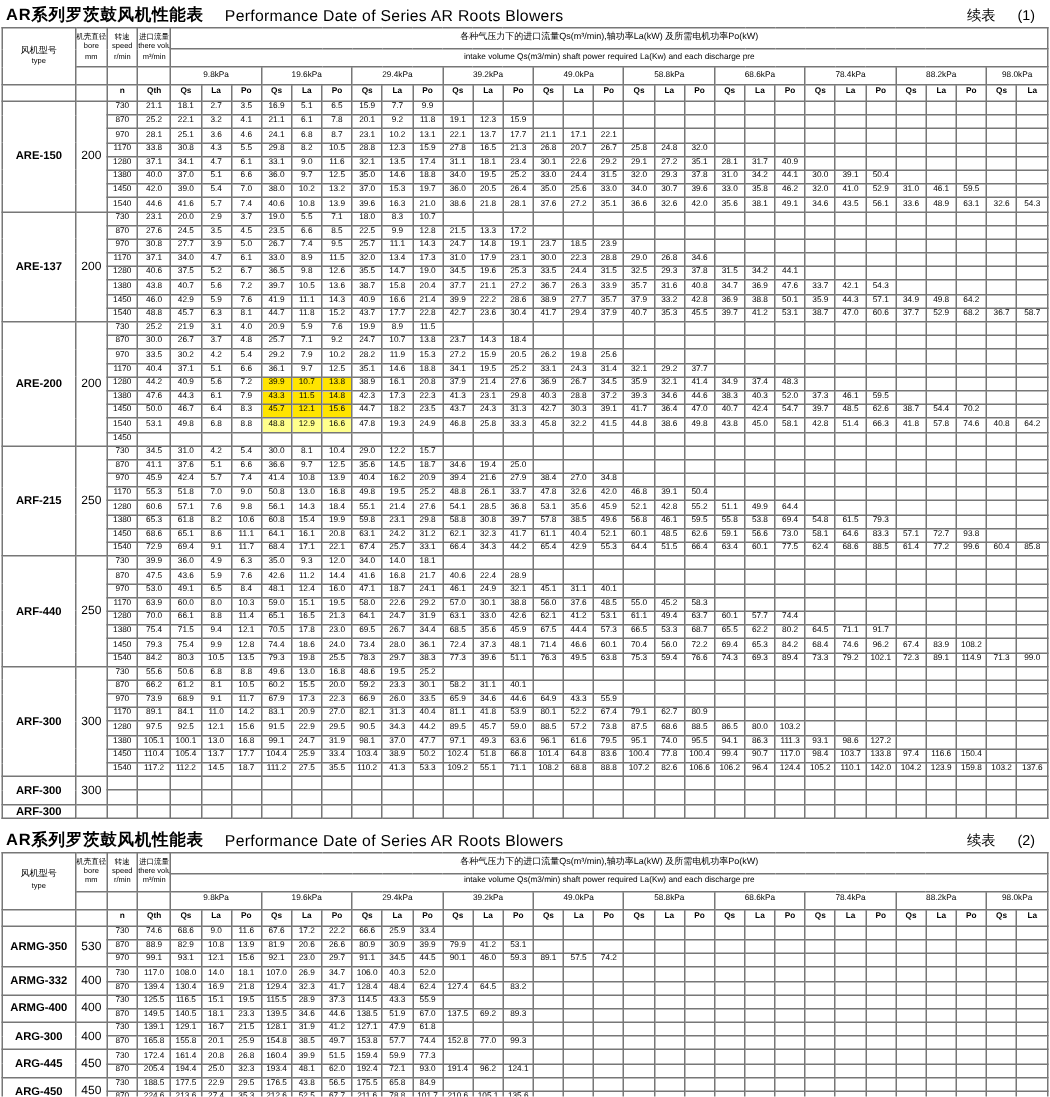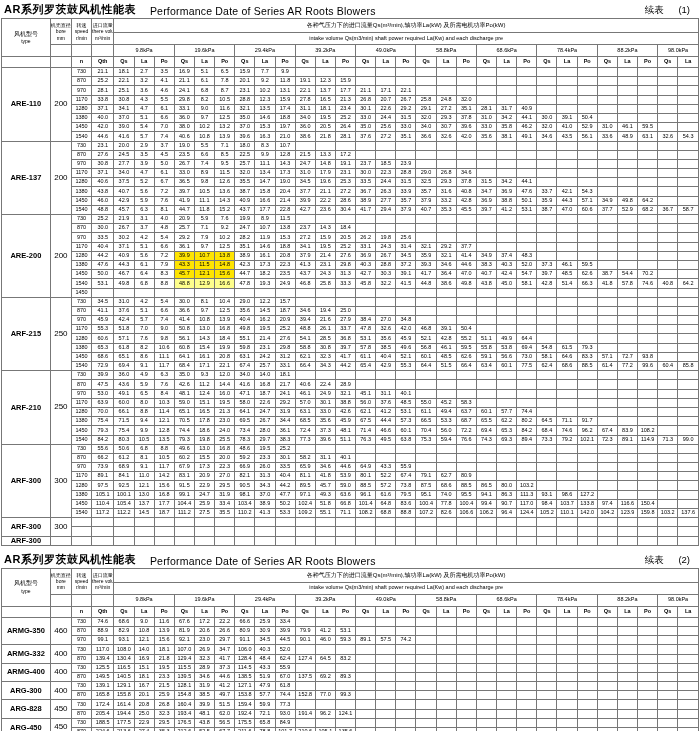--- a/index.html
+++ b/index.html
@@ -175,21 +175,21 @@
           <td>Po</td>
           <td>Qs</td>
           <td>La</td>
           <td>Po</td>
           <td>Qs</td>
           <td>La</td>
         </tr>
       </tbody>
       <tbody id="body1">
           <tr style="height: 9.2px;">
-            <td class="modelcell" rowspan="8">ARE-110</td>
+            <td class="modelcell" rowspan="8">ARE-150</td>
             <td class="borecell" rowspan="8">200</td>
             <td class="rpm">730</td>
             <td class="q">21.1</td>
             <td class="q">18.1</td>
             <td class="q">2.7</td>
             <td class="q">3.5</td>
             <td class="q">16.9</td>
             <td class="q">5.1</td>
             <td class="q">6.5</td>
             <td class="q">15.9</td>
@@ -1272,21 +1272,21 @@
             <td class="q">62.4</td>
             <td class="q">68.6</td>
             <td class="q">88.5</td>
             <td class="q">61.4</td>
             <td class="q">77.2</td>
             <td class="q">99.6</td>
             <td class="q">60.4</td>
             <td class="q">85.8</td>
           </tr>
           <tr style="height: 9.2px;">
-            <td class="modelcell" rowspan="8">ARF-210</td>
+            <td class="modelcell" rowspan="8">ARF-440</td>
             <td class="borecell" rowspan="8">250</td>
             <td class="rpm">730</td>
             <td class="q">39.9</td>
             <td class="q">36.0</td>
             <td class="q">4.9</td>
             <td class="q">6.3</td>
             <td class="q">35.0</td>
             <td class="q">9.3</td>
             <td class="q">12.0</td>
             <td class="q">34.0</td>
@@ -2041,21 +2041,21 @@
           <td>Qs</td>
           <td>La</td>
           <td>Po</td>
           <td>Qs</td>
           <td>La</td>
         </tr>
       </tbody>
       <tbody id="body2">
           <tr style="height: 9.2px; margin-top: 36px;">
             <td class="modelcell" rowspan="3">ARMG-350</td>
-            <td class="borecell" rowspan="3">460</td>
+            <td class="borecell" rowspan="3">530</td>
             <td class="rpm">730</td>
             <td class="q">74.6</td>
             <td class="q">68.6</td>
             <td class="q">9.0</td>
             <td class="q">11.6</td>
             <td class="q">67.6</td>
             <td class="q">17.2</td>
             <td class="q">22.2</td>
             <td class="q">66.6</td>
             <td class="q">25.9</td>
@@ -2345,21 +2345,21 @@
             <td class="q"></td>
             <td class="q"></td>
             <td class="q"></td>
             <td class="q"></td>
             <td class="q"></td>
             <td class="q"></td>
             <td class="q"></td>
             <td class="q"></td>
           </tr>
           <tr style="height: 9.2px;">
-            <td class="modelcell" rowspan="2">ARG-828</td>
+            <td class="modelcell" rowspan="2">ARG-445</td>
             <td class="borecell" rowspan="2">450</td>
             <td class="rpm">730</td>
             <td class="q">172.4</td>
             <td class="q">161.4</td>
             <td class="q">20.8</td>
             <td class="q">26.8</td>
             <td class="q">160.4</td>
             <td class="q">39.9</td>
             <td class="q">51.5</td>
             <td class="q">159.4</td>

